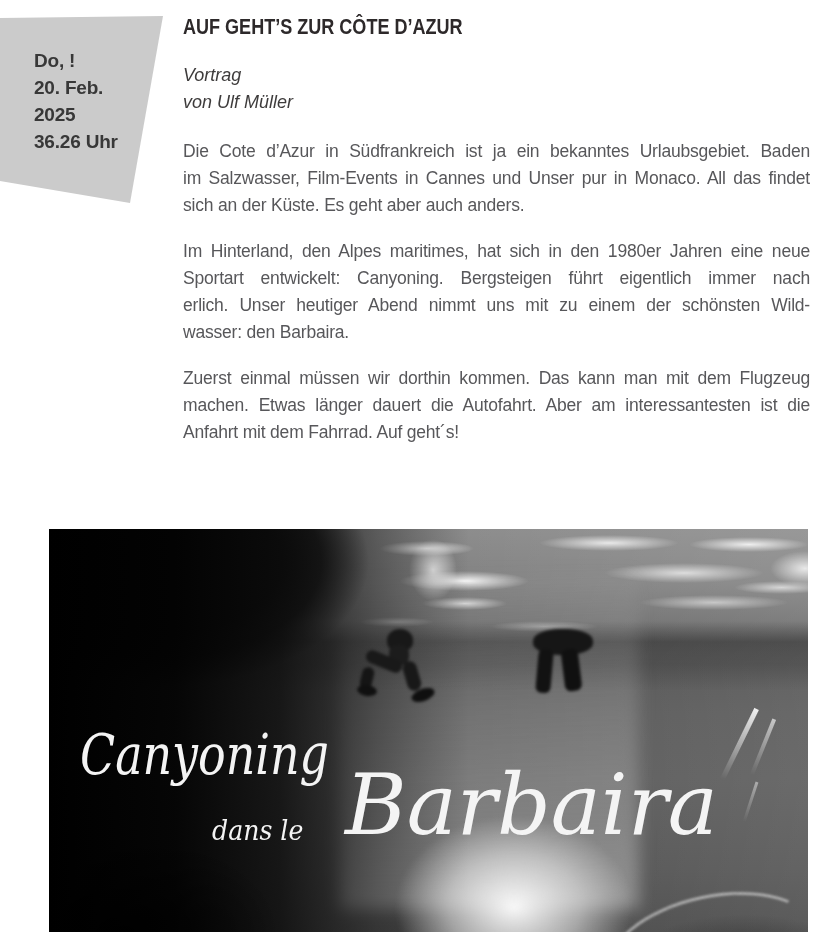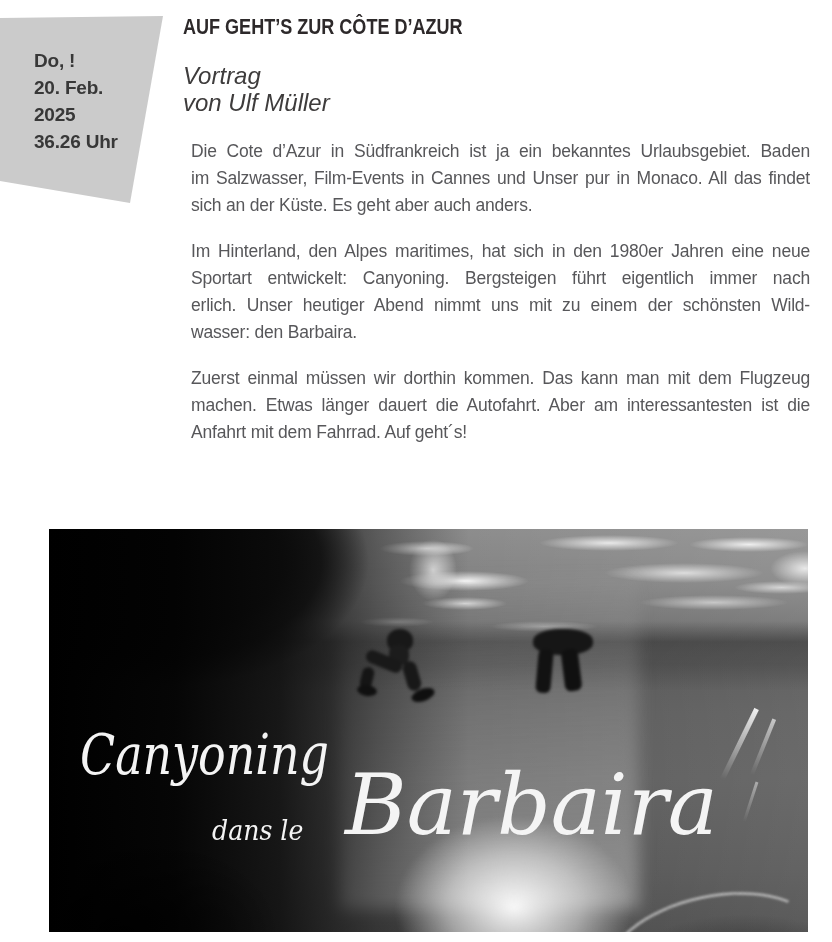--- a/index.html
+++ b/index.html
@@ -24,28 +24,28 @@
   }
 
   
   .main { position:absolute; left:183px; top:13px; width:627px; }
   .title {
     margin:0; font-size:22px; font-weight:bold; line-height:27px;
     color:var(--title-text, #2d292a);
     transform:scaleX(.82); transform-origin:left top; white-space:nowrap;
   }
   .subtitle {
-    margin-top:22px; font-style:italic; font-size:24px; line-height:27px;
+    margin-top:22px; font-style:italic; font-size:18px; line-height:27px;
     color:var(--subtitle-text, #3e3c3c);
   }
   .paras {
     margin-top:22px; font-size:17.5px; line-height:27px;
     color:var(--body-text, #57575a); letter-spacing:-0.2px;
   }
-  .para { margin:0 0 19px 8px; }
+  .para { margin:0 0 19px 0; }
   .para .tline { text-align:justify; text-align-last:justify; }
   .para .tline.last { text-align-last:left; }
 
   
   .poster {
     position:absolute; left:49px; top:529px; width:759px; height:403px;
     overflow:hidden; background:#4d7c0f;
   }
   .poster > div { position:absolute; }
   .base {

